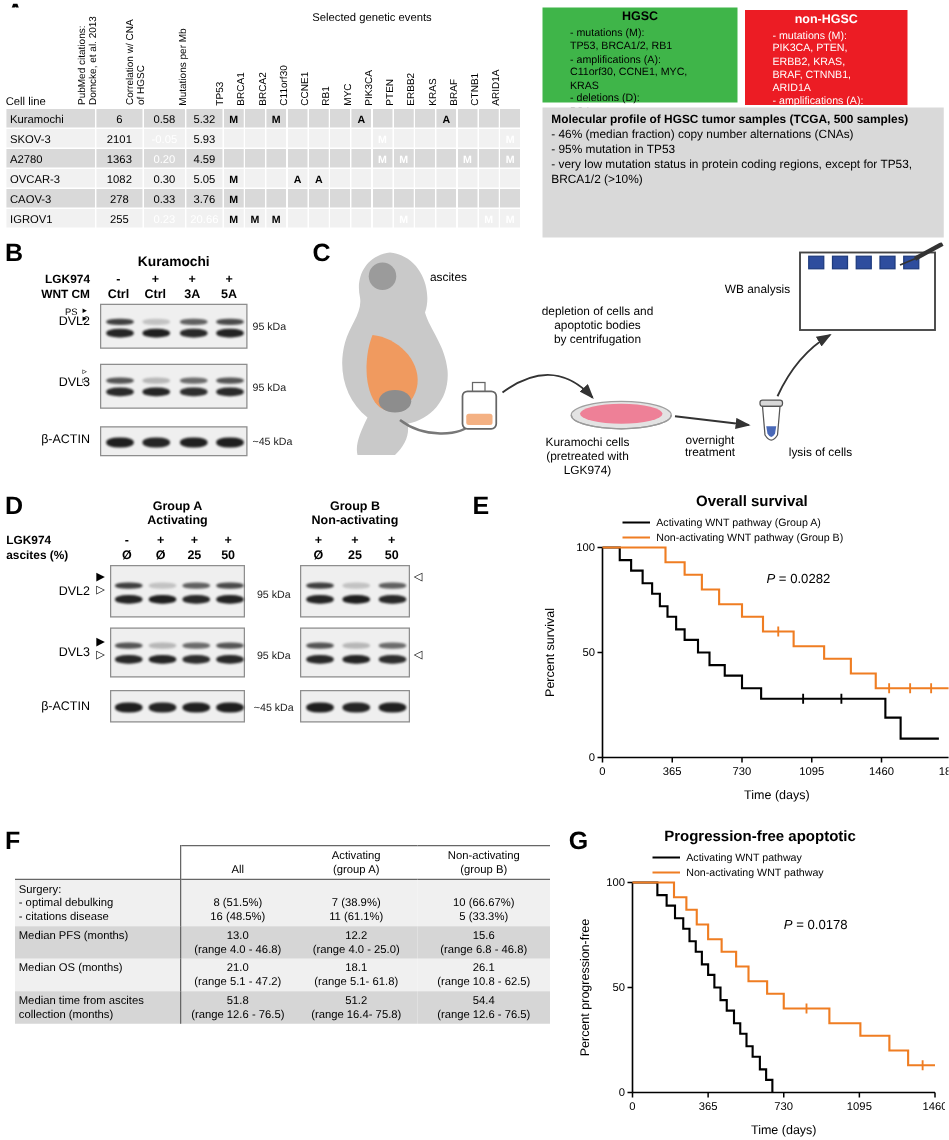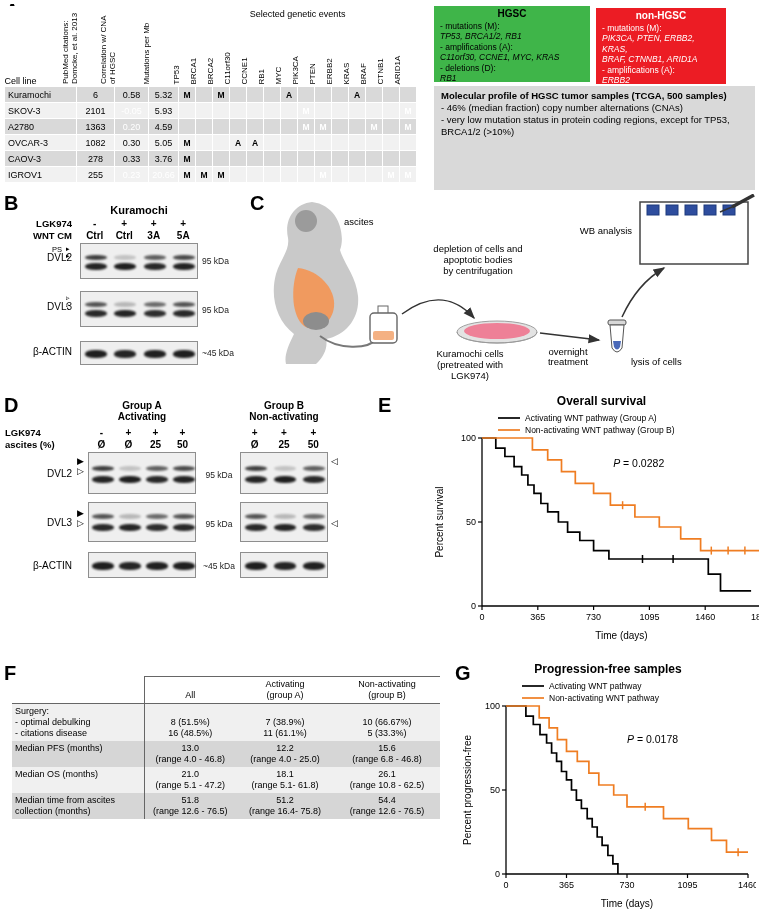--- a/index.html
+++ b/index.html
@@ -18,27 +18,27 @@
   .rots{width:76px}
   .th-cellline{text-align:left;padding:0 0 2px 3px;font-size:9.5px}
   .gtable tbody td{border:1px solid #fff;height:16px;text-align:center;font-size:9px;overflow:hidden;white-space:nowrap}
   .gtable tbody tr.r0 td{background:#d9d9d9}
   .gtable tbody tr.r1 td{background:#f1f1f1}
   .gtable tbody td.namecell{background:#c4c4c4;text-align:left;padding-left:3px}
   .gtable tbody td.evcell{font-weight:bold;font-size:8.5px}
   .gtable tbody td.gcell{background:#3fb549;color:#000}
   .gtable tbody td.rcell{background:#ec1c24;color:#fff}
   
-  .infobox{position:absolute;font-size:8.5px;line-height:10.5px;padding:3px 6px}
+  .infobox{position:absolute;font-size:8.5px;line-height:10.5px;padding:3px 22px}
   .infobox .ititle{font-weight:bold;text-align:center;font-size:10px;margin-bottom:1px}
   .greenbox{background:#3fb549;color:#000}
   .redbox{background:#ec1c24;color:#fff}
   .graybox{background:#d9d9d9;color:#000;font-size:9.5px;line-height:12px;padding:4px 7px}
   .graybox .gtitle{font-weight:bold}
-  .it{font-style:italic}
+  .it{}
   
   .blotbox{position:absolute;background:#efefef;border:1px solid #8e8e8e}
   .band{position:absolute;background:#141414;border-radius:45%;filter:blur(1px)}
   .lanev{position:absolute;font-weight:bold;font-size:10px;text-align:center;width:26px;margin-left:-13px}
   .rowlab{position:absolute;font-weight:bold;font-size:9.5px}
   .target{position:absolute;font-size:10px;text-align:right;width:64px}
   .kda{position:absolute;font-size:8.5px;color:#222}
   .tri{position:absolute;font-size:9px;line-height:9px}
   .ps{position:absolute;font-size:7.5px}
   .gtitle2{position:absolute;font-weight:bold;font-size:10px;text-align:center}
@@ -323,20 +323,21 @@
     <div>- mutations (M):</div>
     <div class="it">PIK3CA, PTEN, ERBB2, KRAS,</div>
     <div class="it">BRAF, CTNNB1, ARID1A</div>
     <div>- amplifications (A):</div>
     <div class="it">ERBB2</div>
   </div>
 
   <div class="infobox graybox" style="left:434px;top:86px;width:321px;height:104px">
     <div class="gtitle">Molecular profile of HGSC tumor samples (TCGA, 500 samples)</div>
     <div>- 46% (median fraction) copy number alternations (CNAs)</div>
+    <div>- 95% mutation in TP53</div>
     <div>- very low mutation status in protein coding regions, except for TP53, BRCA1/2 (&gt;10%)</div>
   </div>
 
   <div class="btitle" style="left:78px;top:204px;width:122px">Kuramochi</div>
   <div class="rowlab" style="left:20px;top:218px;width:52px;text-align:right">LGK974</div>
   <div class="rowlab" style="left:20px;top:230px;width:52px;text-align:right">WNT CM</div>
   <div class="target" style="left:8px;top:252px">DVL2</div>
   <div class="target" style="left:8px;top:301px">DVL3</div>
   <div class="target" style="left:8px;top:346px">β-ACTIN</div>
   <div class="kda" style="left:202px;top:256px">95 kDa</div>
@@ -549,21 +550,21 @@
             <td class="fval">
               <div class="fline">54.4</div>
               <div class="fline">(range 12.6 - 76.5)</div>
             </td>
           </tr>
         </tbody>
       </table>
     </div>
 
   <div class="kmpanel" style="left:460px;top:662px;width:296px">
-    <div class="charttitle">Progression-free samples</div>
+    <div class="charttitle">Progression-free apoptotic</div>
     <div id="kmG"><svg width="296" height="234" viewBox="0 0 296 234" style="font-family:'Liberation Sans',sans-serif">
           <line x1="46" y1="30" x2="46" y2="198" stroke="#000" stroke-width="1.3"></line>
           <line x1="46" y1="198" x2="288" y2="198" stroke="#000" stroke-width="1.3"></line>
           <line x1="46" y1="198" x2="46" y2="202" stroke="#000" stroke-width="1.2"></line>
           <text x="46" y="212" font-size="9" text-anchor="middle">0</text>
           <line x1="106.5" y1="198" x2="106.5" y2="202" stroke="#000" stroke-width="1.2"></line>
           <text x="106.5" y="212" font-size="9" text-anchor="middle">365</text>
           <line x1="167" y1="198" x2="167" y2="202" stroke="#000" stroke-width="1.2"></line>
           <text x="167" y="212" font-size="9" text-anchor="middle">730</text>
           <line x1="227.5" y1="198" x2="227.5" y2="202" stroke="#000" stroke-width="1.2"></line>

